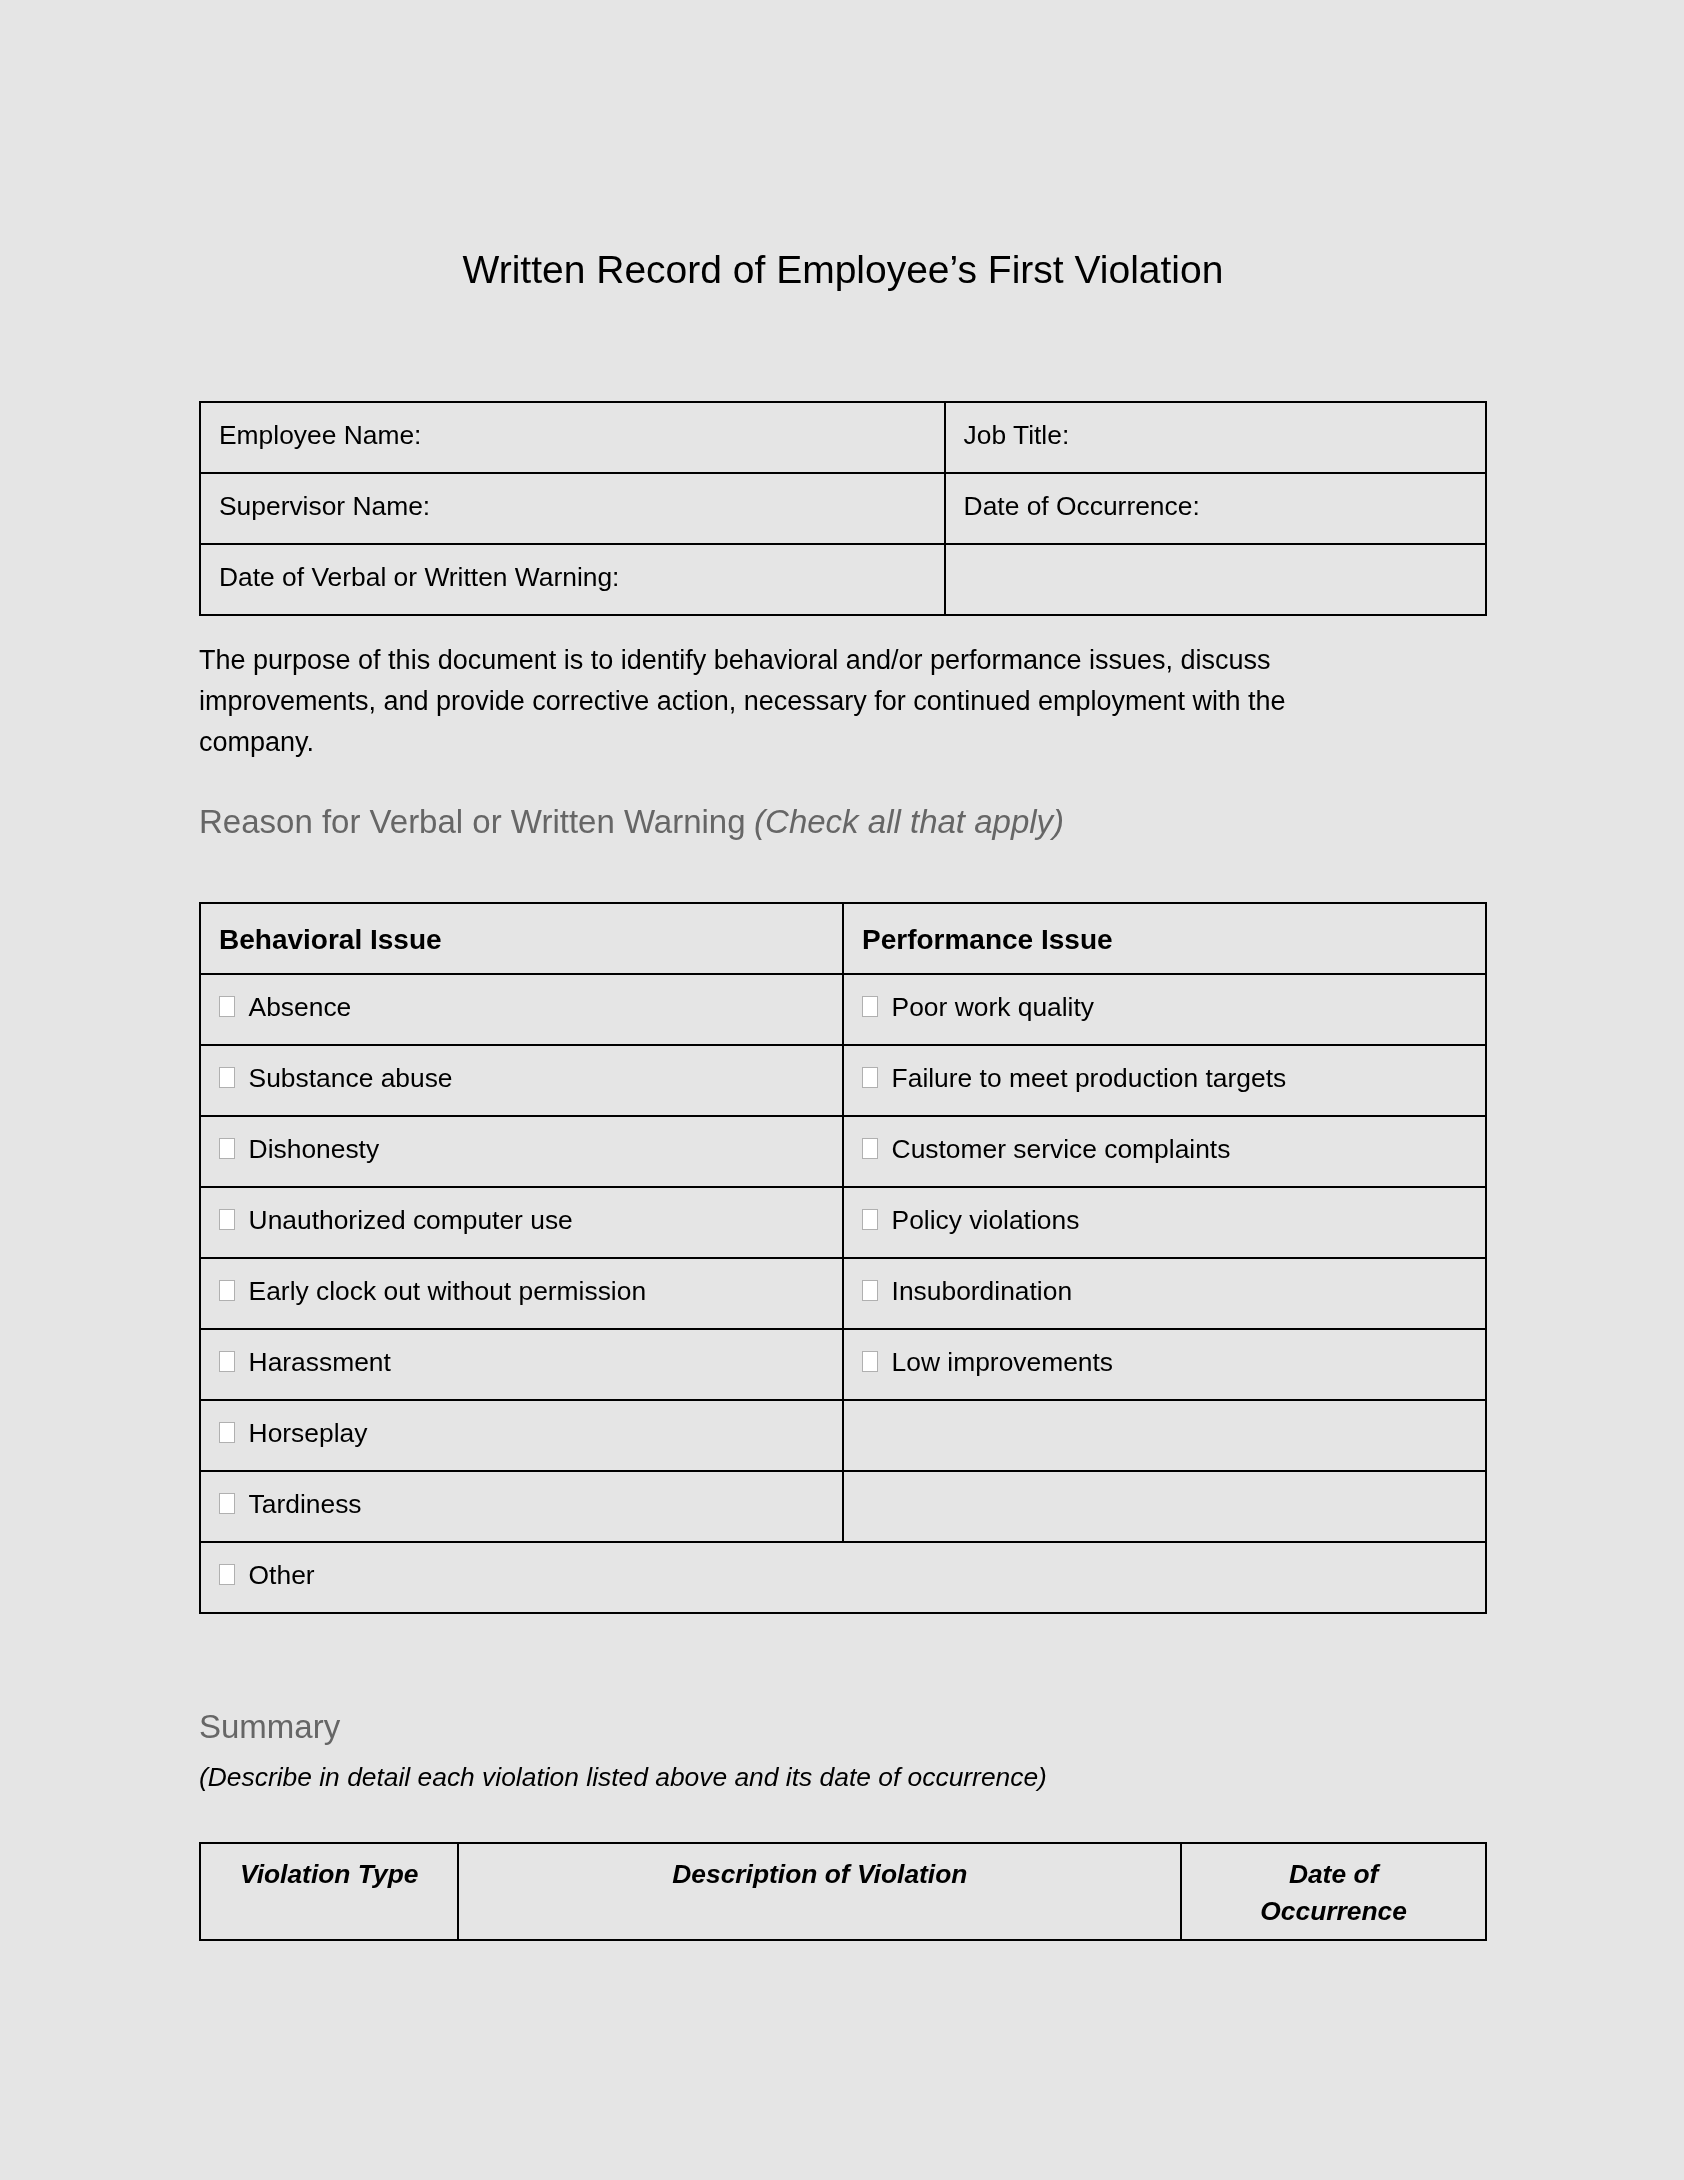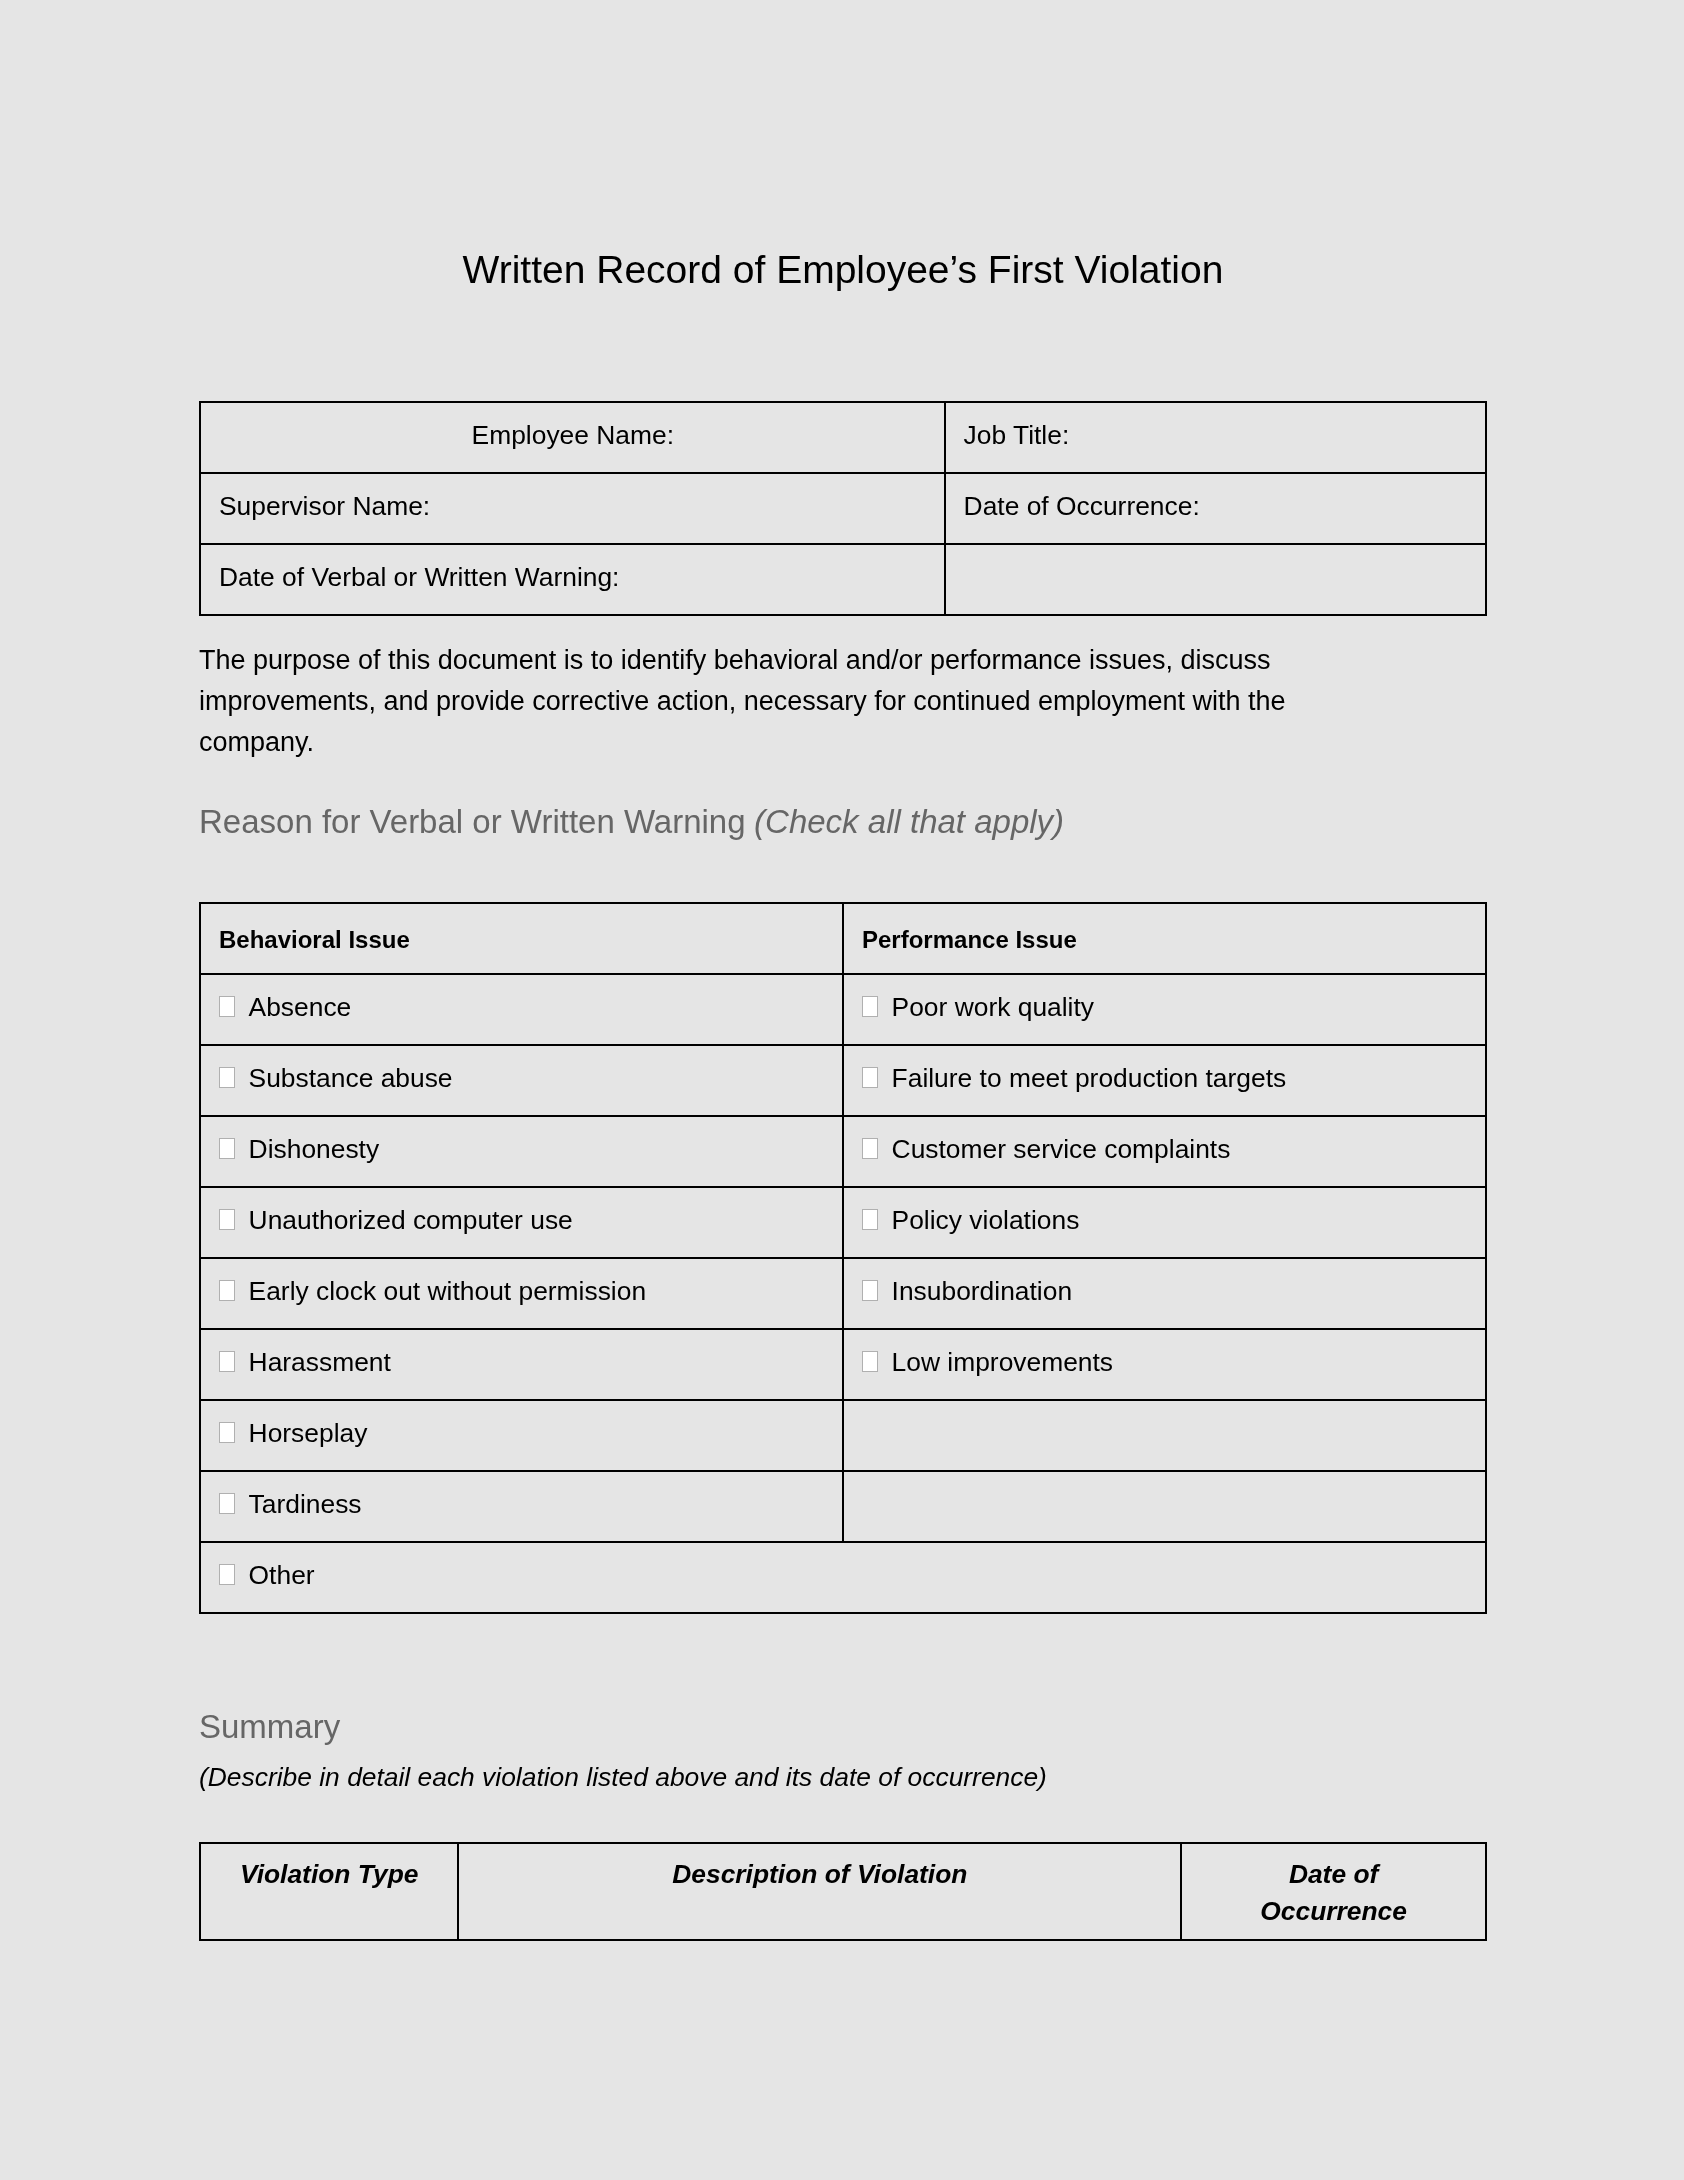--- a/index.html
+++ b/index.html
@@ -25,21 +25,21 @@
 
   
   .info-table { margin-top: 107px; }
   .info-table td {
     height: 71px;
     vertical-align: top;
     padding: 13.6px 17px 0 18px;
     font-size: 26.4px;
     line-height: 37px;
   }
-  .info-col-left  { width: 57.9%; text-align: center; }
+  .info-col-left  { width: 57.9%; }
   .info-col-right { width: 42.1%; border-radius: 23px; }
 
   .purpose {
     margin-top: 24px;
     font-size: 27px;
     line-height: 41px;
     white-space: pre-line;
   }
 
   .section-heading {
@@ -54,21 +54,21 @@
   
   .reason-table { margin-top: 58px; }
   .reason-table td, .reason-table th {
     height: 71px;
     vertical-align: top;
     text-align: left;
     padding: 13.6px 17px 0 18px;
     font-size: 26.4px;
     line-height: 37px;
   }
-  .reason-table th { font-weight: 700; font-size: 24px; padding-top: 17px; }
+  .reason-table th { font-weight: 700; font-size: 28px; padding-top: 17px; }
   .reason-col { width: 50%; }
   .cb {
     display: inline-block;
     width: 16px;
     height: 21px;
     border: 1.7px solid #b0b0b0;
     margin-right: 13.6px;
     vertical-align: -1.7px;
     background: #ffffff;
   }

